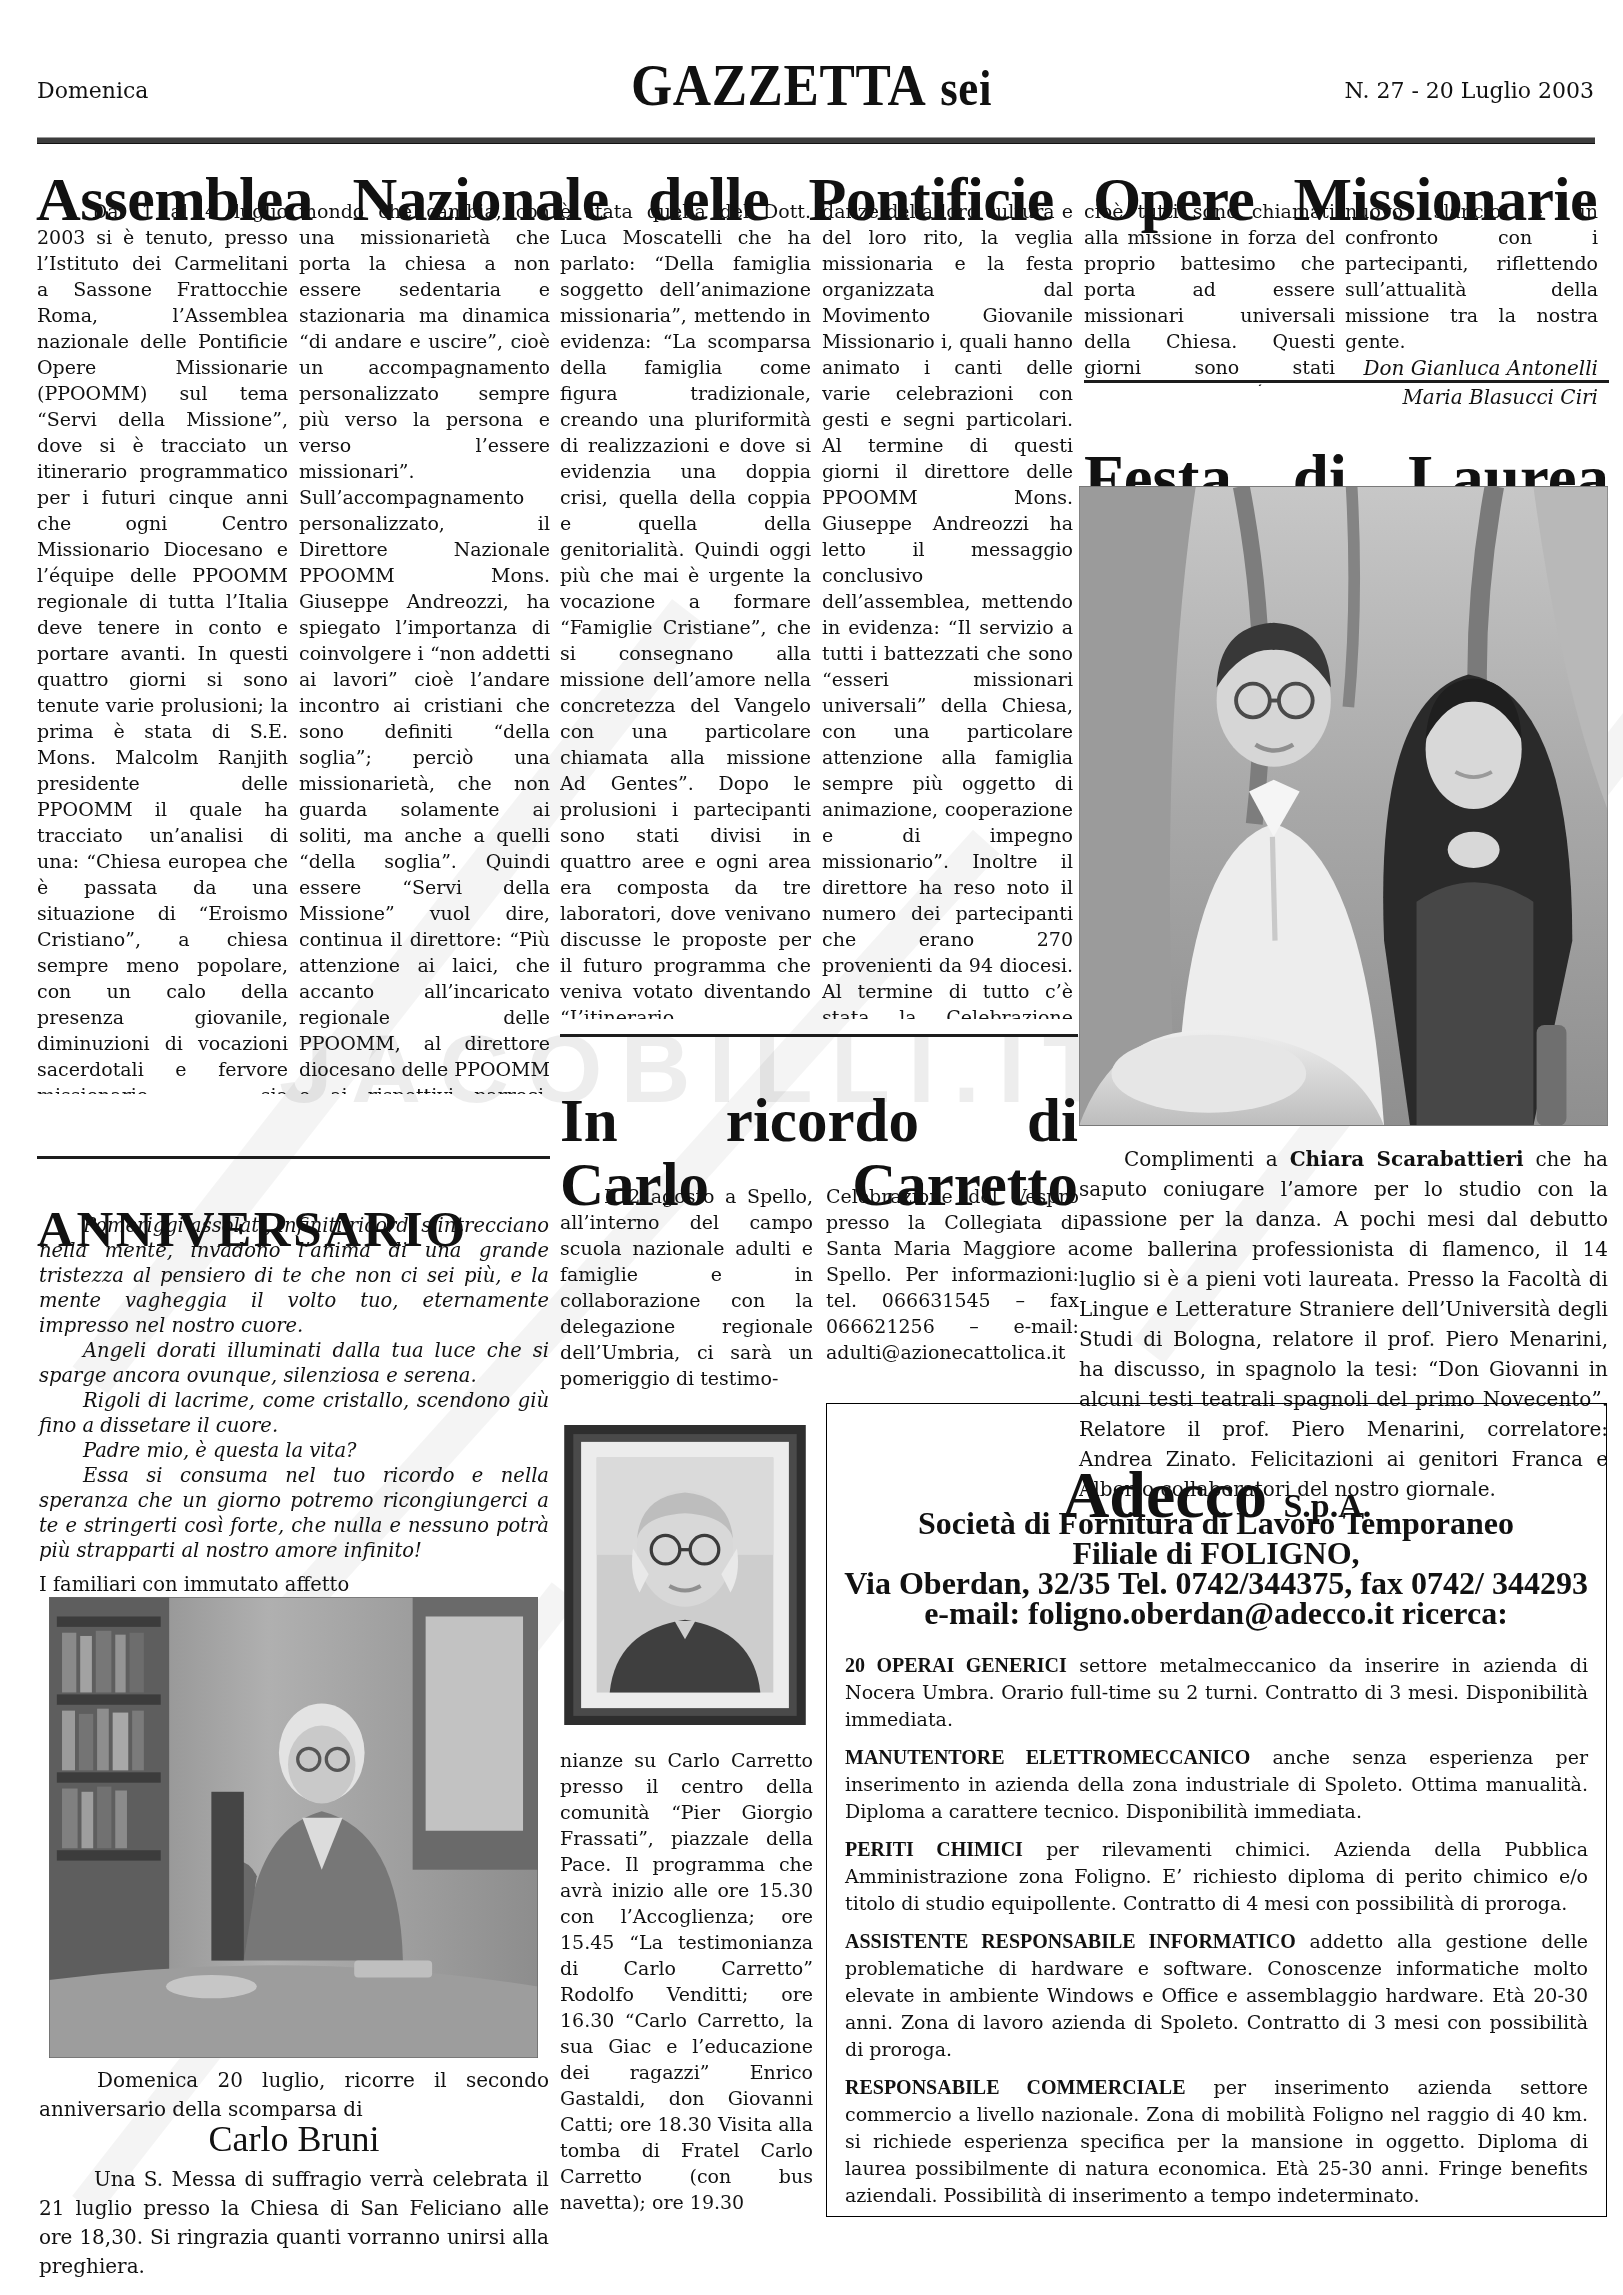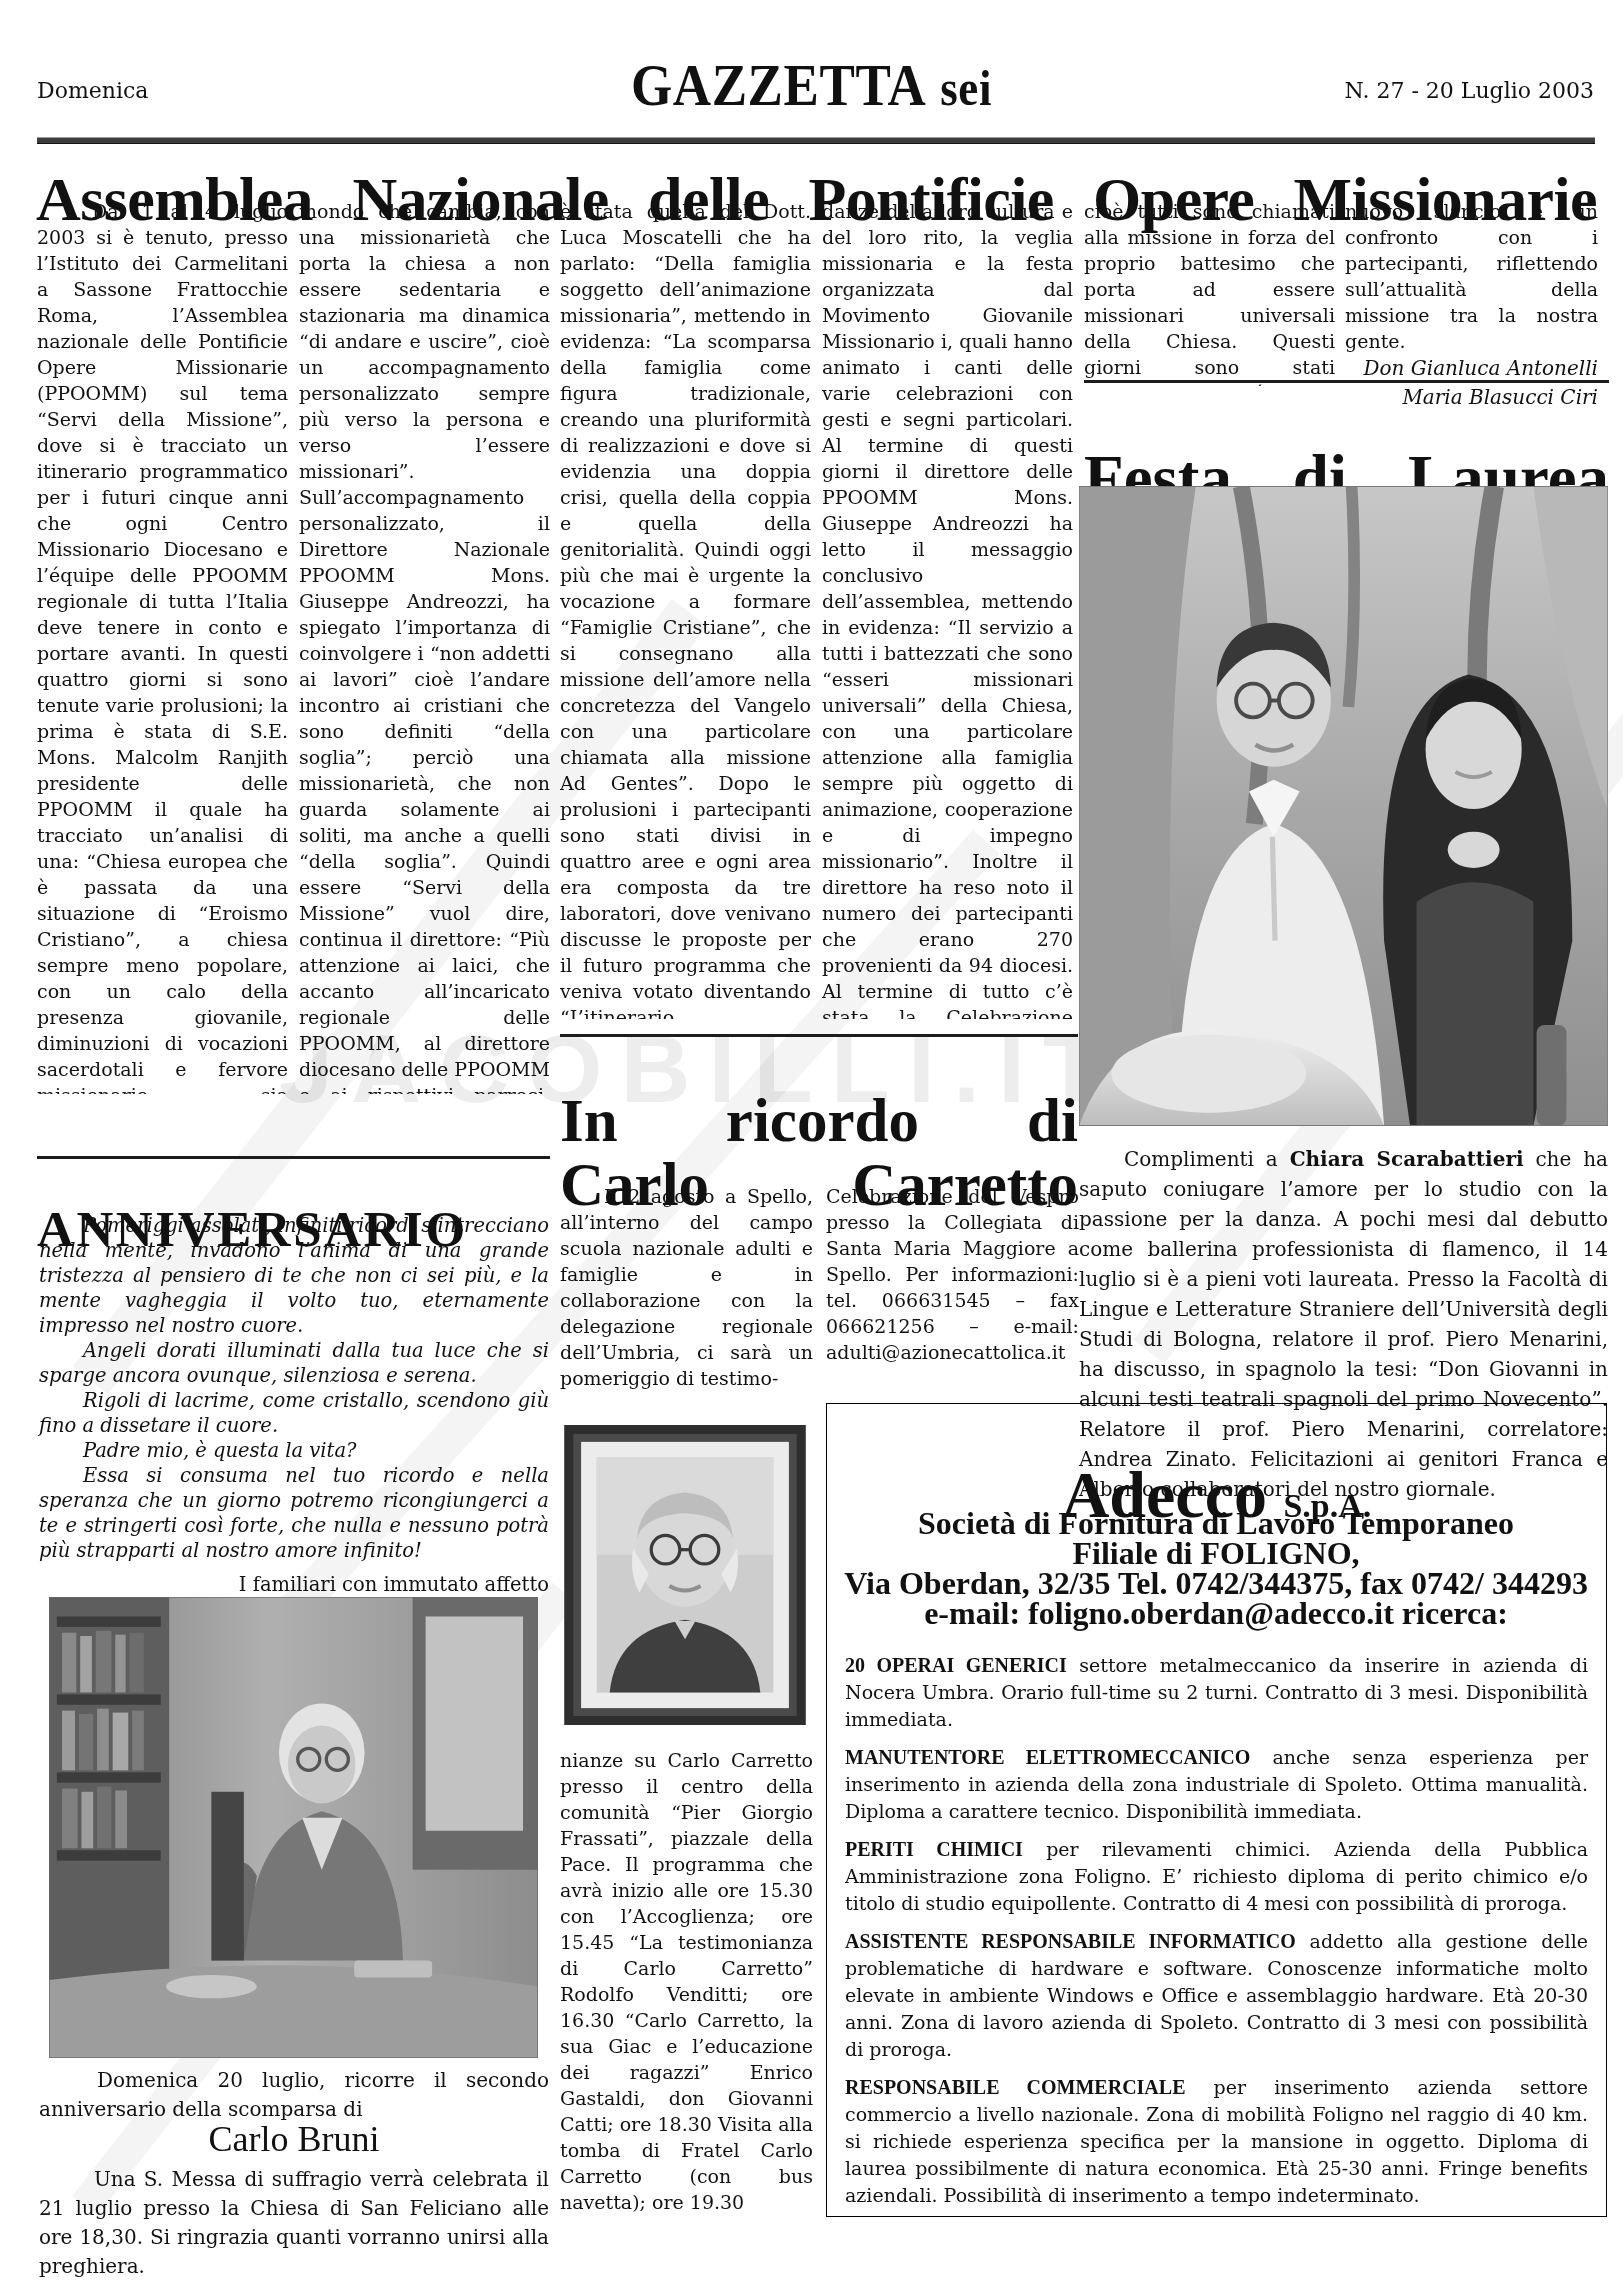--- a/index.html
+++ b/index.html
@@ -34,21 +34,21 @@
   #festa-headline{left:1084px;width:525px;top:390px;font-family:"Liberation Serif",serif;font-weight:bold;font-size:65px;line-height:68px;}
   #festa-photo{left:1079px;top:486px;width:529px;height:640px;}
   #festa-caption{left:1079px;width:529px;top:1144px;font-size:20px;line-height:30px;text-indent:45px;}
   .bold{font-weight:bold;}
 
   
   #anniv-rule{left:37px;width:513px;top:1156px;height:3.2px;background:#1c1c1c;}
   #anniv-headline{left:37px;width:513px;top:1161px;font-family:"Liberation Serif",serif;font-weight:bold;font-size:51px;line-height:53px;letter-spacing:2.6px;}
   #anniv-flow{left:39px;width:510px;top:1213px;font-style:italic;font-size:19.5px;line-height:25px;}
   #anniv-flow p{margin:0;text-indent:44px;text-align:justify;}
-  #anniv-closing{margin-top:9px;text-align:right;font-style:normal;font-size:19.5px;}
+  #anniv-closing{margin-top:9px;text-align:left;font-style:normal;font-size:19.5px;}
   #anniv-photo{left:49px;top:1597px;width:489px;height:461px;}
   #anniv-caption{left:39px;width:510px;top:2066px;font-size:20px;line-height:29px;text-indent:58px;}
   #anniv-name{left:39px;width:510px;top:2118px;text-align:center;font-family:"Liberation Serif",serif;font-weight:normal;font-size:36px;}
   #anniv-body{left:39px;width:510px;top:2165px;font-size:20px;line-height:29px;text-indent:55px;}
 
   
   #mid-rule{left:560px;width:518px;top:1034px;height:2.6px;background:#1c1c1c;}
   #ricordo-line1{left:560px;width:518px;top:1039px;font-family:"Liberation Serif",serif;font-weight:bold;font-size:61px;line-height:62px;}
   #ricordo-line2{left:560px;width:518px;top:1103px;font-family:"Liberation Serif",serif;font-weight:bold;font-size:61px;line-height:62px;}
   #ricordo-left{left:560px;width:253px;top:1183px;height:234px;font-size:19px;line-height:26px;text-indent:44px;}

